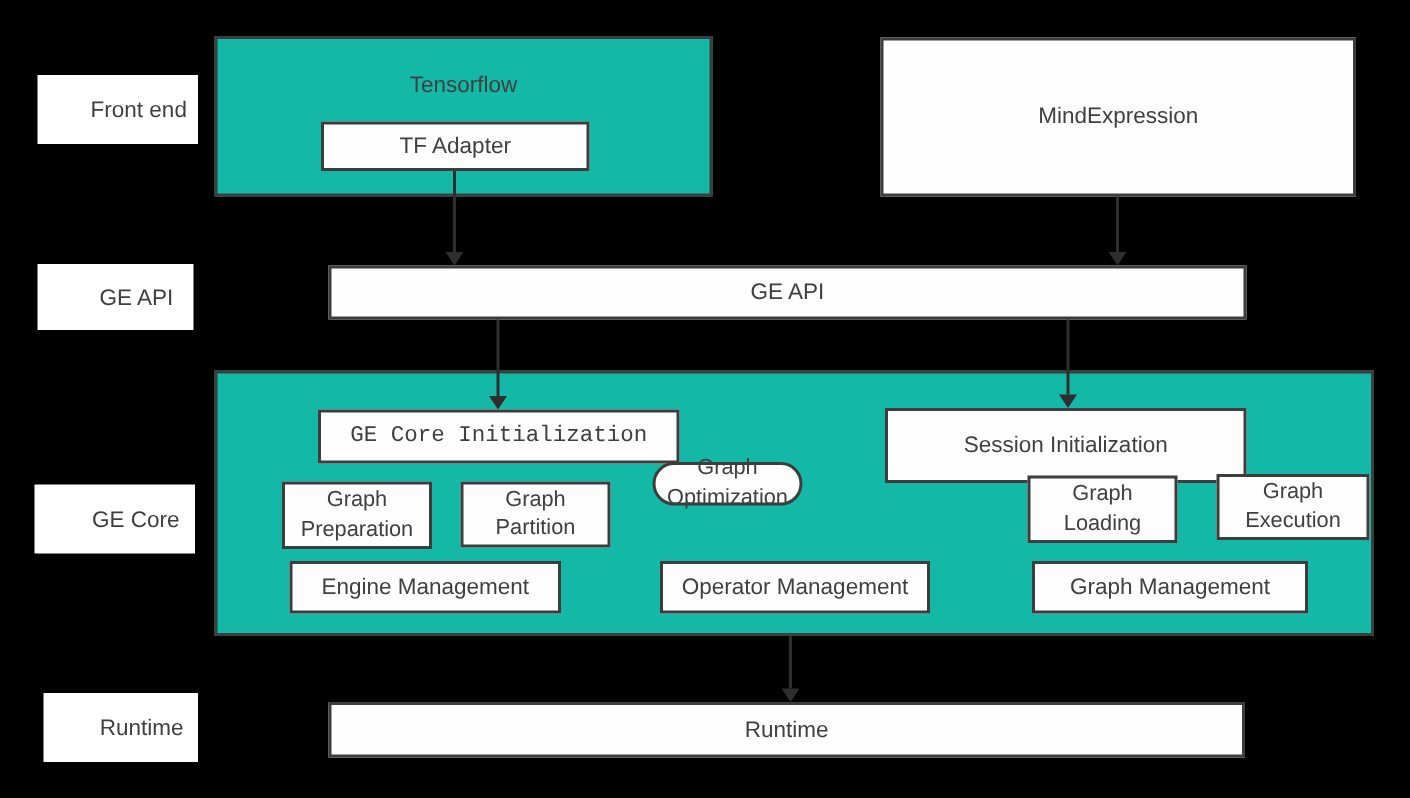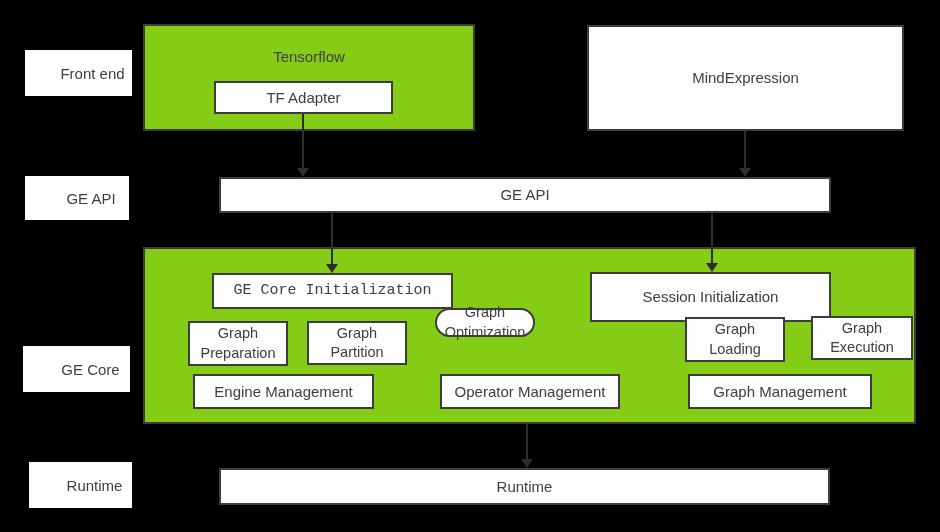--- a/index.html
+++ b/index.html
@@ -35,21 +35,21 @@
     display:flex;
     align-items:center;
     justify-content:center;
     text-align:center;
     font-size:15px;
     padding-left:28px;
   }
   .container-box {
     position:absolute;
     box-sizing:border-box;
-    background:#84cc16;
+    background:#14b8a6;
     border:2px solid #3d3d3d;
   }
   .small { font-size:14.5px; padding:2px 4px;margin-left:20px; }
   .title-top {
     position:absolute;
     left:0; right:0; top:22px;
     text-align:center;
     color:#404040;
     font-size:15px;
   }
@@ -81,21 +81,21 @@
     border-top:9px solid #2e2e2e;
   }
 </style>
 </head>
 <body>
 
 <div class="stage">
 
   <div class="row-label" style="left:25px; top:50px; width:107px; height:46px;">Front end</div>
   <div class="row-label" style="left:25px; top:176px; width:104px; height:44px;">GE API</div>
-  <div class="row-label" style="left:23px; top:323px; width:107px; height:46px;margin-top:23px;">GE Core</div>
+  <div class="row-label" style="left:23px; top:323px; width:107px; height:46px;">GE Core</div>
   <div class="row-label" style="left:29px; top:462px; width:103px; height:46px;">Runtime</div>
 
   <div class="container-box" style="left:143px; top:24px; width:332px; height:107px;">
     <div class="title-top">Tensorflow</div>
     <div class="inner-box" style="left:69px; top:55px; width:179px; height:33px;text-align:center;">TF Adapter</div>
   </div>
 
   <div class="box" style="left:587px; top:25px; width:317px; height:106px;">MindExpression</div>
 
   <div class="box" style="left:219px; top:177px; width:612px; height:36px;">GE API</div>

